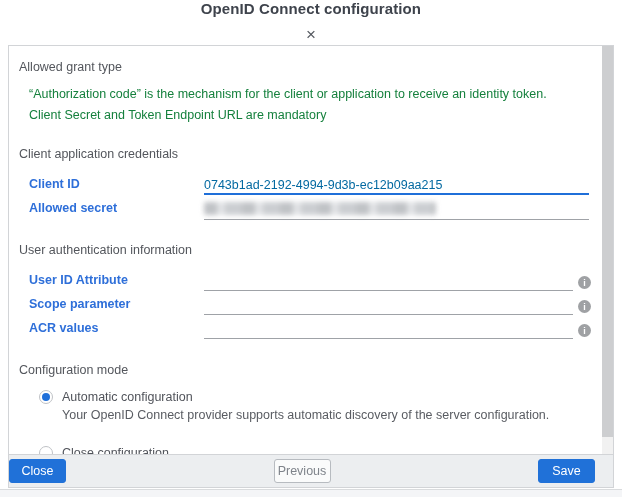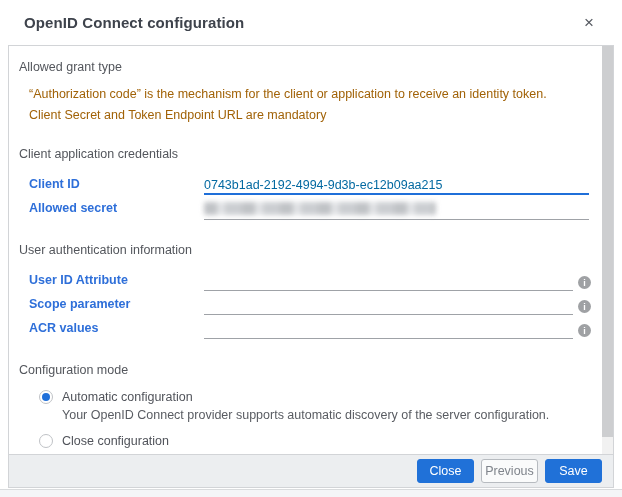--- a/index.html
+++ b/index.html
@@ -4,39 +4,39 @@
 <style>
   * { margin:0; padding:0; box-sizing:border-box; }
   html,body { width:622px; height:497px; overflow:hidden;
     font-family:"Liberation Sans","DejaVu Sans",sans-serif;
     background:#f4f5f7; }
   .dialog { width:622px; height:490px; background:#ffffff; position:relative;
     border-bottom:1px solid #d9dbdd; }
 
   
   .titlebar { height:45px; display:flex; align-items:center;
-    padding:0 24px; justify-content:space-between; }
+    padding:0 24px; justify-content:space-between;flex-direction:column; }
   .title { font-size:15px; font-weight:700; color:#3e434c; letter-spacing:.1px; }
   .close-x { font-size:17px; color:#565a61; cursor:pointer; line-height:1;
     padding:2px 4px; }
 
   
   .box { position:absolute; left:8px; right:8px; top:45px; bottom:1px;
     border:1px solid #d2d4d7; display:flex; flex-direction:column; }
   .content { flex:1; position:relative; background:#fff; overflow:hidden;
     padding:8px 24px 0 10px; }
 
   
   .sb-track { position:absolute; top:0; right:0; width:11px; bottom:0;
     background:#f1f1f1; }
   .sb-thumb { position:absolute; top:0; left:0; right:0; height:calc(100% - 17px);
     background:#cdced0; }
 
   .sec-h { font-size:12.5px; color:#53565c; margin:6px 0 13px 0; }
-  .info-line { font-size:12.5px; color:#a16207; margin:0 0 7px 10px; }
+  .info-line { font-size:12.5px; color:#15803d; margin:0 0 7px 10px; }
   .gap-lg { height:12px; }
 
   .frow { display:flex; align-items:flex-start; margin:0 0 1px 10px; height:23px; }
   .flabel { flex:0 0 175px; font-size:12.5px; color:#2e6fd9; padding-top:3px;font-weight:bold; }
   .fval { flex:1; position:relative; height:21px; }
   .line-input { width:100%; height:21px; border:none; outline:none;
     font-family:Liberation Sans, sans-serif;
     font-size:12.5px; color:#0369a1; background:transparent; padding:2px 0 0 0;
     border-bottom:1px solid #9fa2a7; white-space:nowrap; overflow:hidden; }
   .line-blue { border-bottom:2px solid #1f6fd9; }
@@ -49,26 +49,26 @@
     filter:blur(2.5px); opacity:.85;
     background:repeating-linear-gradient(90deg,#b6b9bd 0 13px,#dcdee1 13px 21px,#c3c6ca 21px 38px); }
 
   
   .radio-row { display:flex; align-items:center; margin:8px 0 4px 20px; }
   .radio { width:14px; height:14px; border-radius:50%; border:1px solid #bfc2c6;
     background:#fff; position:relative; flex:0 0 14px; cursor:pointer; }
   .radio.selected::after { content:""; position:absolute; left:2px; top:2px;
     width:8px; height:8px; border-radius:50%; background:#1f6fd9; }
   .radio-label { font-size:12.5px; color:#50535a; margin-left:9px; cursor:pointer; }
-  .radio-desc { font-size:12.5px; color:#595c62; margin:2px 0 12px 43px; }
+  .radio-desc { font-size:12.5px; color:#595c62; margin:2px 0 24px 43px; }
 
   
   .footer { flex:0 0 33px; background:#eceef0; border-top:1px solid #d2d4d7;
-    display:flex; align-items:center; justify-content:flex-end;
-    gap:7px; padding-right:11px; }
+    display:flex; align-items:center; justify-content:space-between;
+    gap:7px; padding-right:18px; }
   .btn { font-family:"Liberation Sans","DejaVu Sans",sans-serif;
     font-size:12.5px; padding:4px 0; width:57px; text-align:center;
     border-radius:3px; cursor:pointer; line-height:1.15; }
   .btn-primary { background:#2071d8; border:1px solid #2071d8; color:#fff; }
   .btn-secondary { background:#fafbfb; border:1px solid #b7bbc0; color:#7f848b; }
 </style>
 </head>
 <body>
 
 <div class="dialog">

